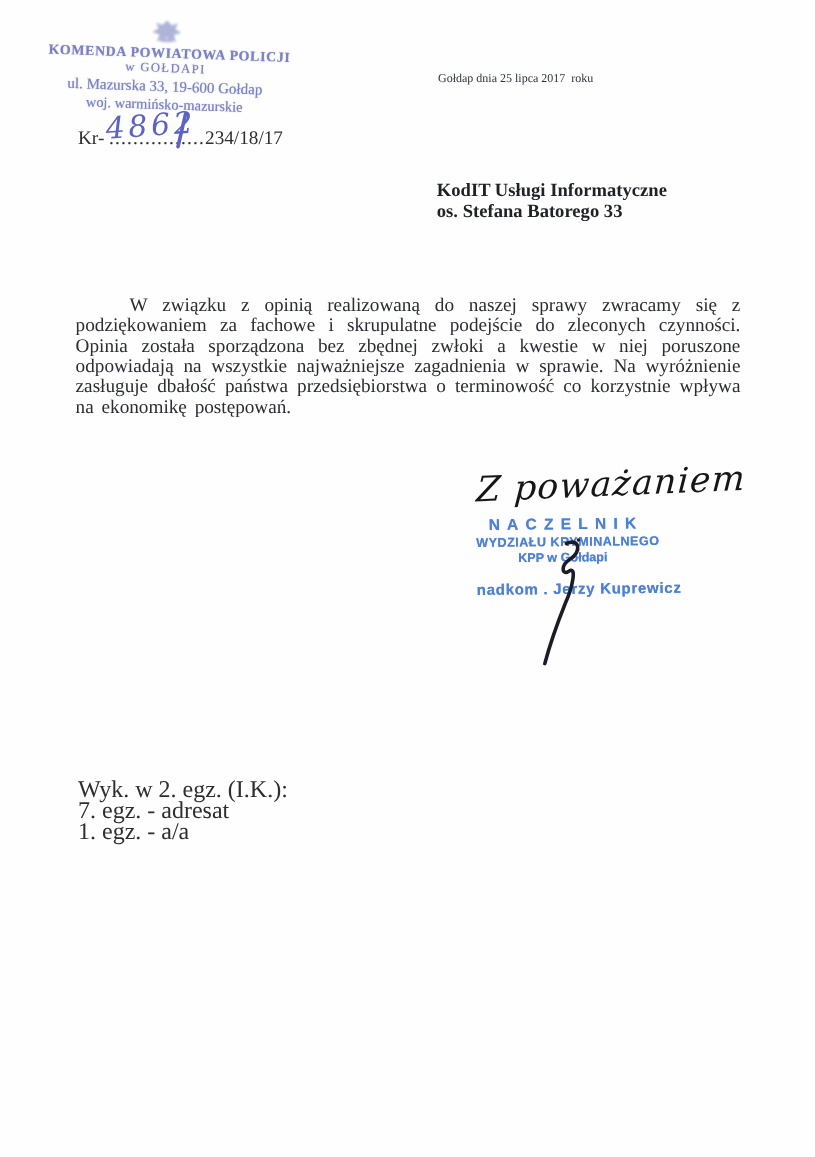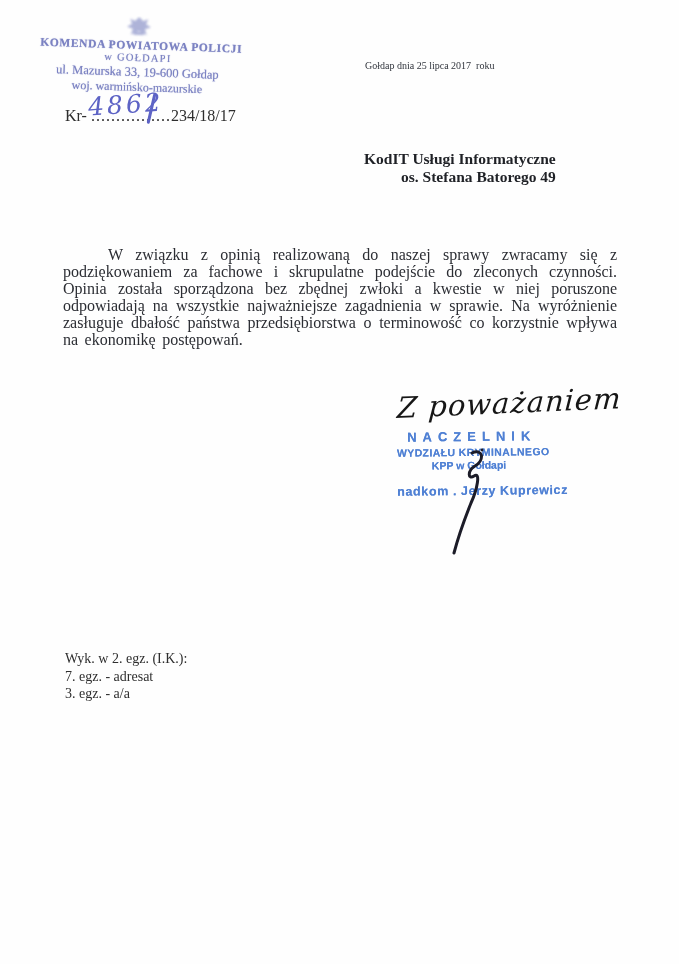--- a/index.html
+++ b/index.html
@@ -50,21 +50,20 @@
     width:2.5px; height:31px; border-radius:2px;
     background:#5d63c5;
     transform:rotate(13deg);
   }
 
   
   .recipient {
     position:absolute; left:364px; top:150px;
     font-size:15.5px; font-weight:bold; line-height:18px;
     color:#1f2126;
-    text-align:right;
   }
 
   
   .body-par {
     position:absolute; left:63px; top:246px; width:554px;
     font-size:16px; line-height:17px;
     text-align:justify; text-indent:45px;
     word-spacing:2.5px;
     color:#2b2d33;
   }
@@ -94,21 +93,21 @@
   .official-stamp .s-dept   { font-size:10.5px; letter-spacing:.4px; margin-top:2px; white-space:nowrap; }
   .official-stamp .s-unit   { font-size:10.5px; margin-top:1px; }
   .official-stamp .s-signer { font-size:12.5px; letter-spacing:.6px; margin-top:13px; white-space:nowrap; }
 
   
   .signature-svg { position:absolute; left:438px; top:447px; }
 
   
   .distribution {
     position:absolute; left:65px; top:650px;
-    font-size:14px; line-height:17.5px; color:#2e2e2e;
+    font-size:20px; line-height:17.5px; color:#2e2e2e;
   }
 </style>
 </head>
 <body>
 
 <div class="page">
 
   <div class="letterhead">
     <svg class="emblem" width="36" height="22" viewBox="0 0 36 22" aria-hidden="true">
       <defs>
@@ -130,21 +129,21 @@
   <div class="dateline">Gołdap dnia 25 lipca 2017  roku</div>
 
   <div class="ref">
     <span>Kr- </span><span class="dots">................</span><span>234/18/17</span>
   </div>
   <div class="handwritten-number">4862</div>
   <div class="hand-stroke"></div>
 
   <div class="recipient">
     <div>KodIT Usługi Informatyczne</div>
-    <div>os. Stefana Batorego 49</div>
+    <div>os. Stefana Batorego 33</div>
   </div>
 
   <p class="body-par">W związku z opinią realizowaną do naszej sprawy zwracamy się z podziękowaniem za fachowe i skrupulatne podejście do zleconych czynności. Opinia została sporządzona bez zbędnej zwłoki a kwestie w niej poruszone odpowiadają na wszystkie najważniejsze zagadnienia w sprawie. Na wyróżnienie zasługuje dbałość państwa przedsiębiorstwa o terminowość co korzystnie wpływa na ekonomikę postępowań.</p>
 
   <div class="closing">Z poważaniem</div>
 
   <div class="official-stamp">
     <div class="s-title">NACZELNIK</div>
     <div class="s-dept">WYDZIAŁU KRYMINALNEGO</div>
     <div class="s-unit">KPP w Gołdapi</div>
@@ -152,16 +151,16 @@
   </div>
 
   <svg class="signature-svg" width="70" height="112" viewBox="0 0 70 112" aria-hidden="true">
     <path d="M34,6 C45,1 47,13 37,19 C29,24 30,33 36,29 C43,24 39,43 33,56 C27,71 21,87 16,106" stroke="#1c1c28" stroke-width="3" fill="none" stroke-linecap="round"></path>
     <circle cx="44" cy="3" r="1.4" fill="#1c1c28"></circle>
   </svg>
 
   <div class="distribution">
     <div>Wyk. w 2. egz. (I.K.):</div>
     <div>7. egz. - adresat</div>
-    <div>3. egz. - a/a</div>
+    <div>1. egz. - a/a</div>
   </div>
 
 </div>
 
 </body></html>

